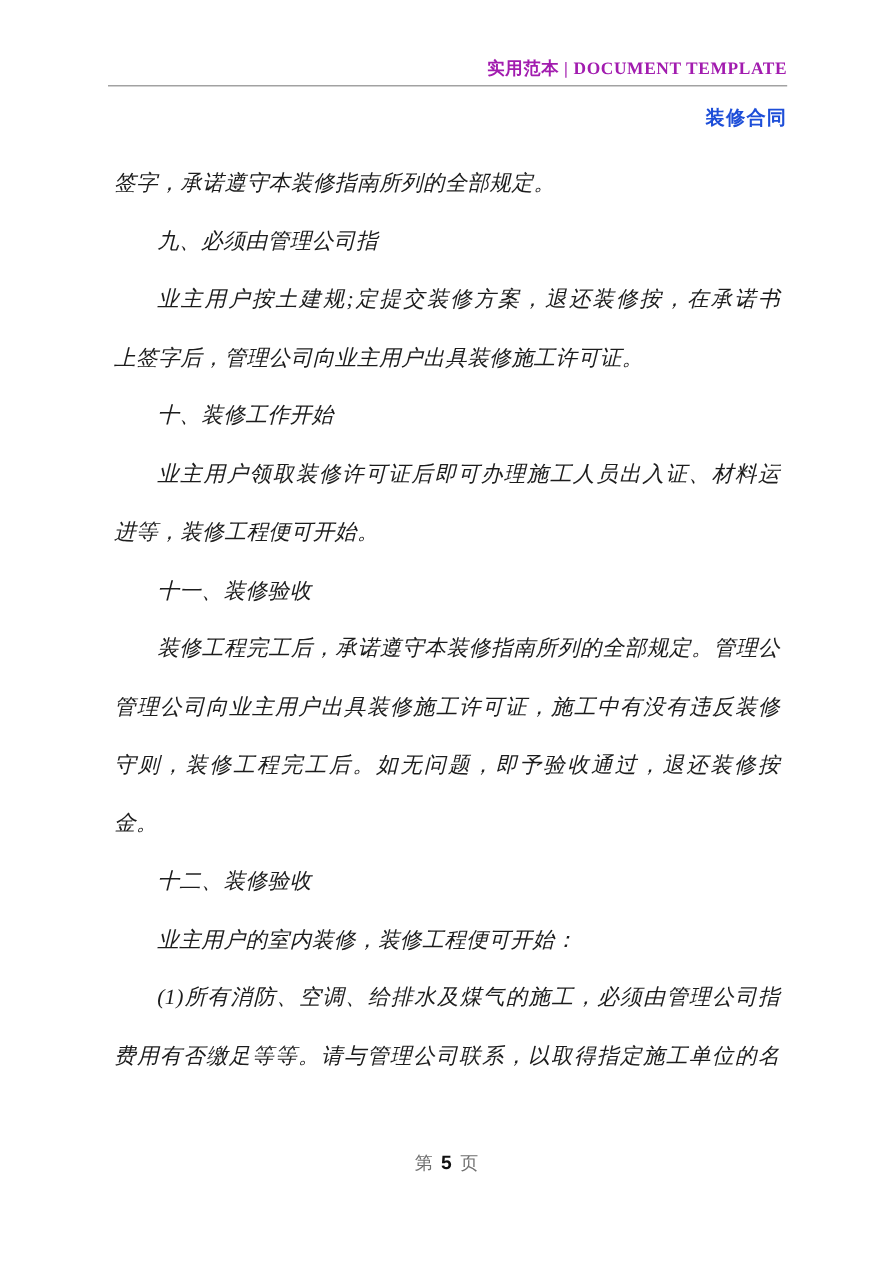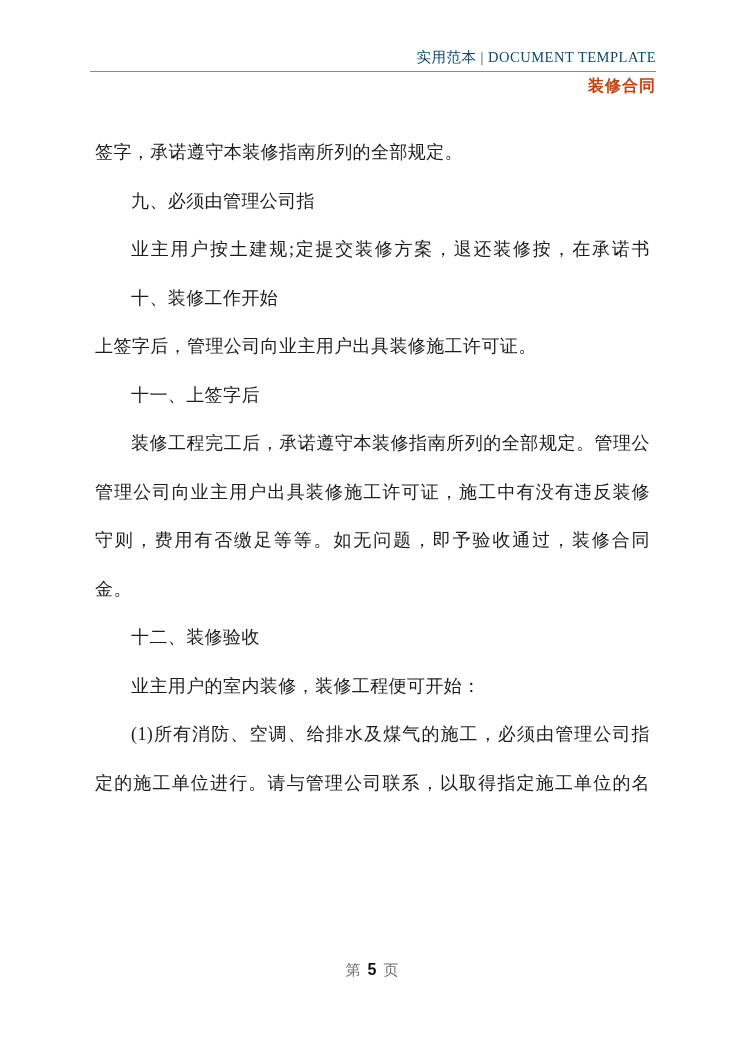--- a/index.html
+++ b/index.html
@@ -19,46 +19,47 @@
   
   .header {
     position: absolute;
     top: 48px;
     left: 90px;
     right: 88px;
     text-align: right;
   }
   .header .brand {
     font-size: 14.5px;
-    font-weight: normal;
+    font-weight: bold;
     letter-spacing: 0.5px;
-    color: #0c4a6e;
+    color: #a21caf;
     padding-bottom: 4px;
     white-space: nowrap;
   }
   .header .rule {
     border: 0;
     border-top: 1.6px solid var(--rule, #8c8c8c);
     height: 0;
     margin: 0;
   }
   .header .doctype {
     font-size: 16px;
     font-weight: bold;
-    color: #c2410c;
-    margin-top: 4px;
+    color: #1d4ed8;
+    margin-top: 16px;
     letter-spacing: 1px;
     white-space: nowrap;
   }
   
   .content {
     position: absolute;
     left: 95px;
     top: 128px;
     width: 555px;
+    font-style: italic;
   }
   .line {
     height: 48.5px;
     line-height: 48.5px;
     font-size: 18px;
     letter-spacing: 0.4px;
     white-space: nowrap;
     overflow: visible;
   }
   .line.indent {
@@ -97,30 +98,32 @@
   <div class="header">
     <div class="brand">实用范本 | DOCUMENT TEMPLATE</div>
     <div class="rule"></div>
     <div class="doctype">装修合同</div>
   </div>
 
   <div class="content" id="doc-lines">
       <div class="line">签字，承诺遵守本装修指南所列的全部规定。</div>
       <div class="line indent">九、必须由管理公司指</div>
       <div class="line indent justify">业主用户按土建规;定提交装修方案，退还装修按，在承诺书</div>
+      <div class="line">上签字后，管理公司向业主用户出具装修施工许可证。</div>
       <div class="line indent">十、装修工作开始</div>
-      <div class="line">上签字后，管理公司向业主用户出具装修施工许可证。</div>
-      <div class="line indent">十一、上签字后</div>
+      <div class="line indent justify">业主用户领取装修许可证后即可办理施工人员出入证、材料运</div>
+      <div class="line">进等，装修工程便可开始。</div>
+      <div class="line indent">十一、装修验收</div>
       <div class="line indent justify">装修工程完工后，承诺遵守本装修指南所列的全部规定。管理公</div>
       <div class="line justify">管理公司向业主用户出具装修施工许可证，施工中有没有违反装修</div>
-      <div class="line justify">守则，费用有否缴足等等。如无问题，即予验收通过，装修合同</div>
+      <div class="line justify">守则，装修工程完工后。如无问题，即予验收通过，退还装修按</div>
       <div class="line">金。</div>
       <div class="line indent">十二、装修验收</div>
       <div class="line indent">业主用户的室内装修，装修工程便可开始：</div>
       <div class="line indent justify">(1)所有消防、空调、给排水及煤气的施工，必须由管理公司指</div>
-      <div class="line justify">定的施工单位进行。请与管理公司联系，以取得指定施工单位的名</div>
+      <div class="line justify">费用有否缴足等等。请与管理公司联系，以取得指定施工单位的名</div>
     </div>
 
   <div class="footer">
     <span>第</span><span class="num">5</span><span>页</span>
   </div>
 
 </div>
 
 </body></html>

